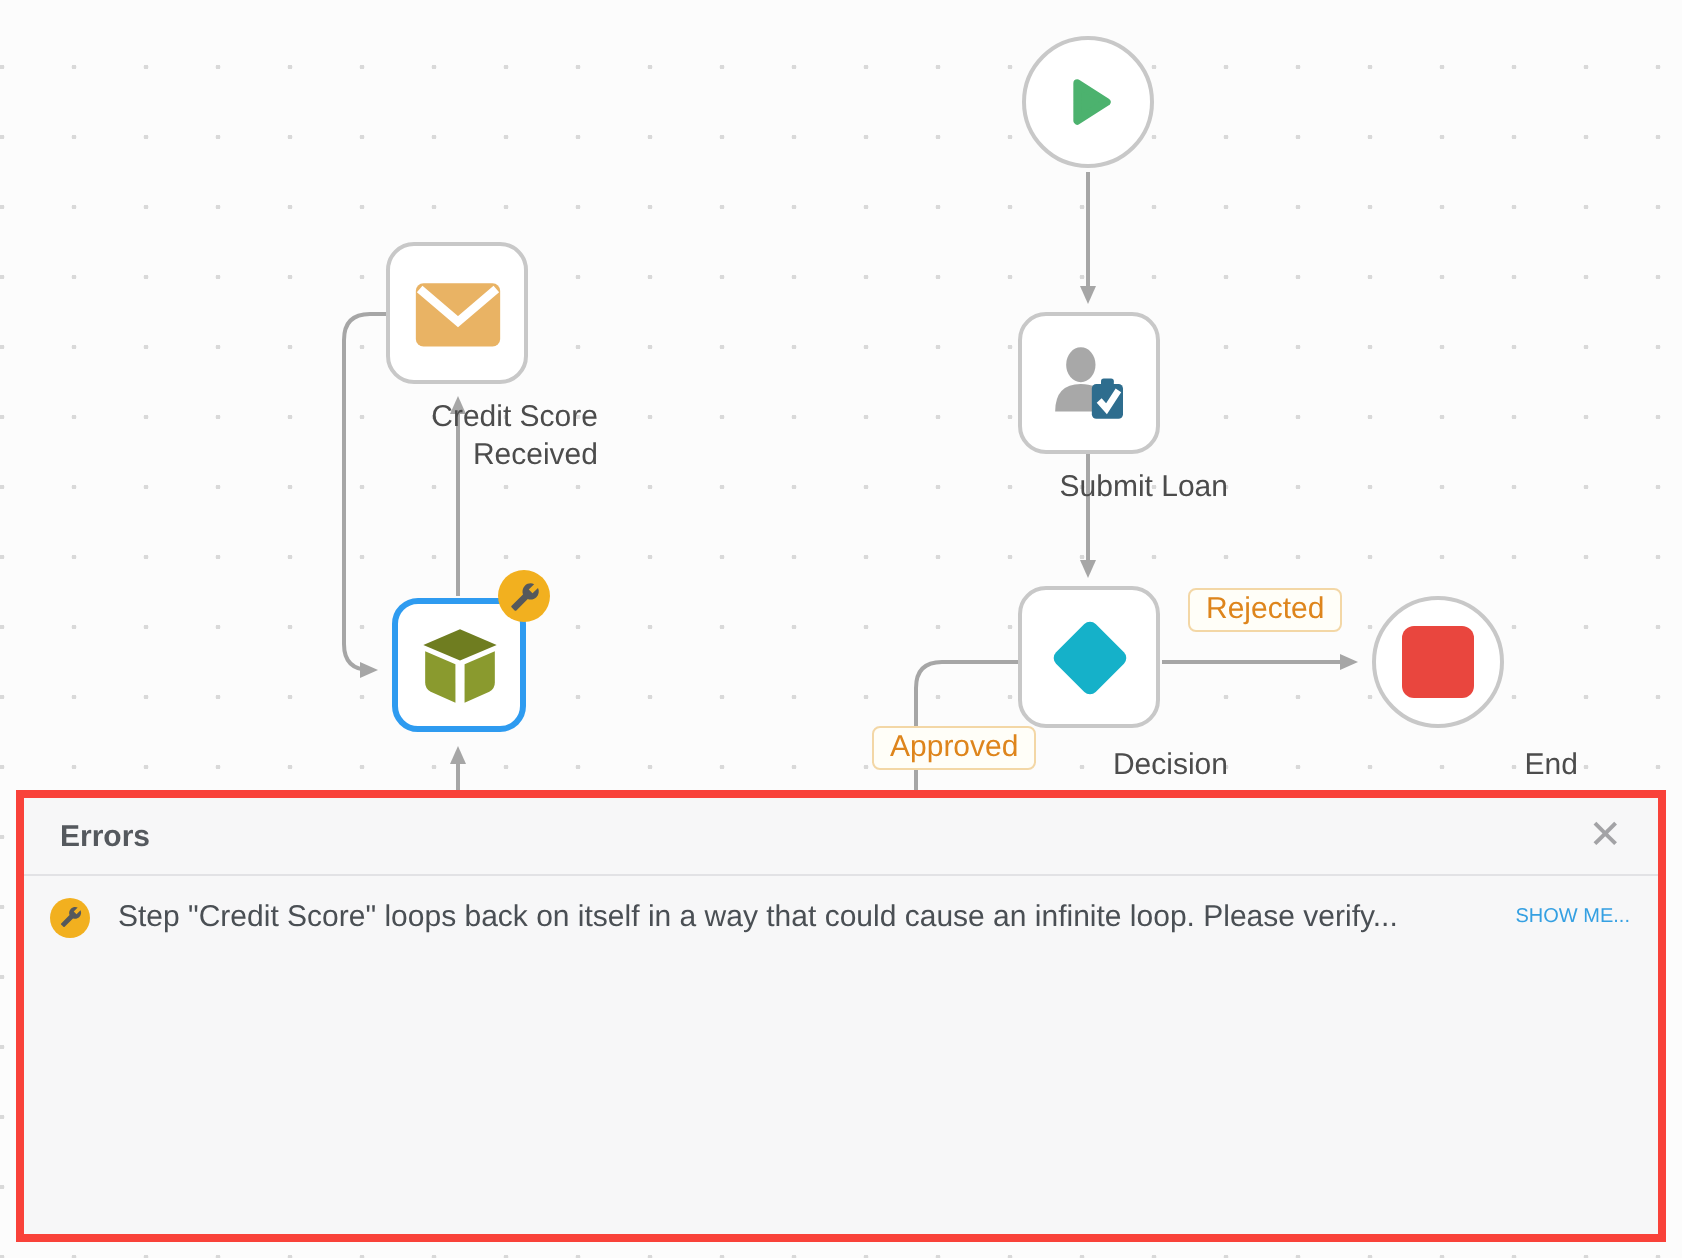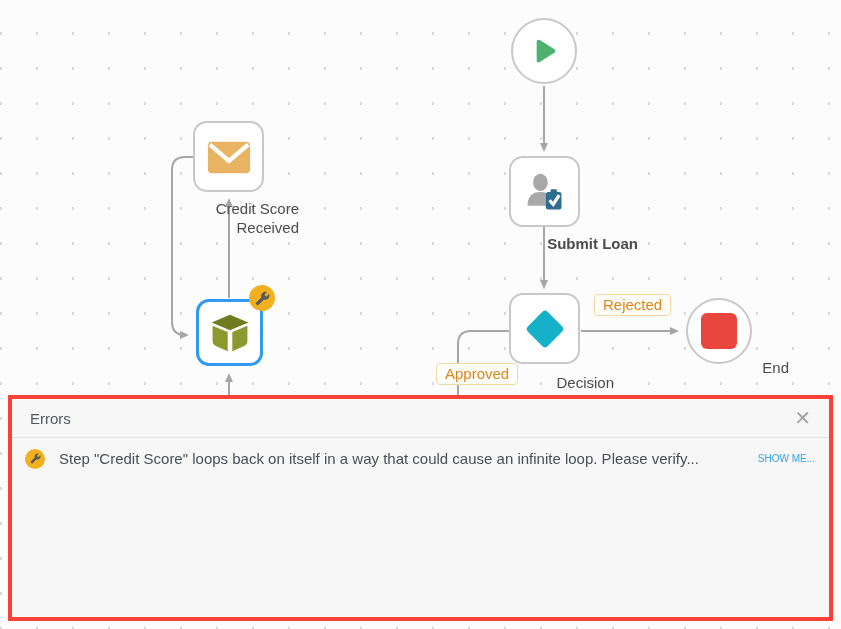--- a/index.html
+++ b/index.html
@@ -46,21 +46,21 @@
   
   .errors-panel {
     position:absolute; left:8px; top:395px; width:825px; height:226px;
     background:#f7f7f8; border:4px solid #f9423a; z-index:5;
     display:flex; flex-direction:column;
   }
   .errors-header {
     height:39px; flex:0 0 39px; display:flex; align-items:center;
     padding:0 14px 0 18px; border-bottom:1px solid #e2e2e5;
   }
-  .errors-title { font-size:15px; color:#55595e; flex:1; }
+  .errors-title { font-size:15px; color:#55595e; flex:1;font-weight:bold; }
   .close-btn {
     font-size:20px; color:#a3a3a6; cursor:pointer; line-height:1;
     padding:2px 4px; user-select:none;
   }
   .error-row {
     height:41px; flex:0 0 41px; display:flex; align-items:center;
     padding:0 14px 0 13px;
   }
   .error-icon {
     width:20px; height:20px; border-radius:50%; background:#f2b01f;
@@ -103,35 +103,35 @@
 
   <div class="node" style="left:509px; top:156px;">
     <svg width="44" height="44" viewBox="0 0 48 48">
       <ellipse cx="19" cy="13.5" rx="8" ry="9.5" fill="#a8a8a8"></ellipse>
       <path d="M5 39 Q5 24 19 24 Q28 24 31 30 L31 39 Z" fill="#a8a8a8"></path>
       <rect x="30" y="21" width="7" height="5" rx="1.5" fill="#2e6d8e"></rect>
       <rect x="25" y="24" width="17" height="19" rx="2.5" fill="#2e6d8e"></rect>
       <path d="M29 33 L33 37.5 L39.5 27.5" stroke="#ffffff" stroke-width="3.6" fill="none"></path>
     </svg>
   </div>
-  <div class="node-label" style="left:498px; top:234px;font-weight:bold;">Submit Loan</div>
+  <div class="node-label" style="left:474px; top:234px;">Submit Loan</div>
 
   <div class="node" style="left:509px; top:293px;">
     <svg width="56" height="56" viewBox="0 0 56 56">
       <rect x="14" y="14" width="28" height="28" rx="4" transform="rotate(45 28 28)" fill="#15b1c9"></rect>
     </svg>
   </div>
   <div class="node-label" style="left:474px; top:373px;">Decision</div>
 
   <div class="node circle" style="left:686px; top:298px;">
     <svg width="40" height="40" viewBox="0 0 40 40">
       <rect x="2" y="2" width="36" height="36" rx="6" fill="#e9463e"></rect>
     </svg>
   </div>
-  <div class="node-label" style="left:649px; top:358px;">End</div>
+  <div class="node-label" style="left:649px; top:373px;">End</div>
 
   <div class="node" style="left:193px; top:121px;">
     <svg width="46" height="40" viewBox="0 0 48 40">
       <rect x="2" y="4" width="44" height="33" rx="4" fill="#e9b364"></rect>
       <path d="M4 7 L24 24 L44 7" stroke="#ffffff" stroke-width="4.5" fill="none"></path>
     </svg>
   </div>
   <div class="node-label" style="left:159px; top:199px;">Credit Score Received</div>
 
   <div class="node selected" style="left:196px; top:299px;">

